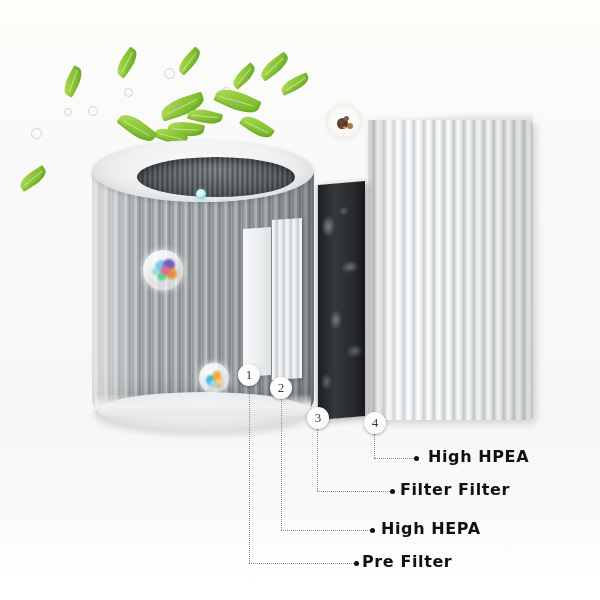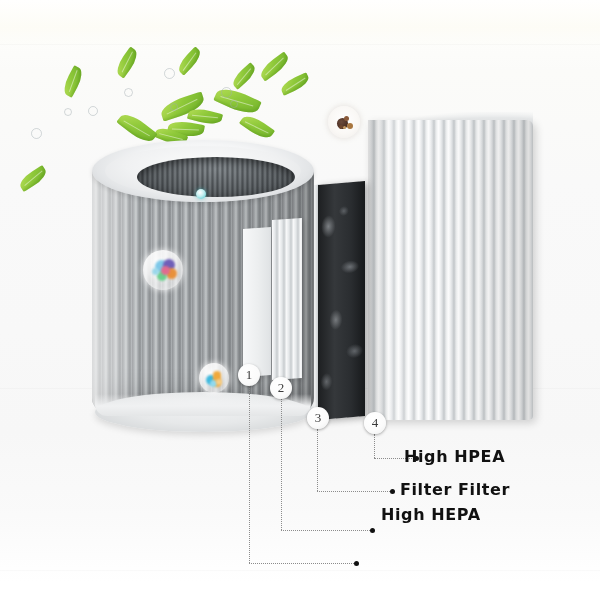--- a/index.html
+++ b/index.html
@@ -275,17 +275,18 @@
   <div class="dot" style="left:390px;top:489px;"></div>
 
   <div class="vline" style="left:281px;top:399px;height:131px;"></div>
   <div class="hline" style="left:281px;top:530px;width:91px;"></div>
   <div class="dot" style="left:370px;top:528px;"></div>
 
   <div class="vline" style="left:249px;top:386px;height:177px;"></div>
   <div class="hline" style="left:249px;top:563px;width:107px;"></div>
   <div class="dot" style="left:354px;top:561px;"></div>
 
-  <div class="lbl" style="left:404px;top:447px;text-align:right;">High HPEA</div>
+  <div class="lbl" style="left:428px;top:447px;text-align:right;">High HPEA</div>
   <div class="lbl" style="left:400px;top:480px;">Filter Filter</div>
-  <div class="lbl" style="left:381px;top:505px;">High HEPA</div>
+  <div class="lbl" style="left:381px;top:519px;">High HEPA</div>
+  <div class="lbl" style="left:362px;top:552px;">Pre Filter</div>
 
 </div>
 
 </body></html>

